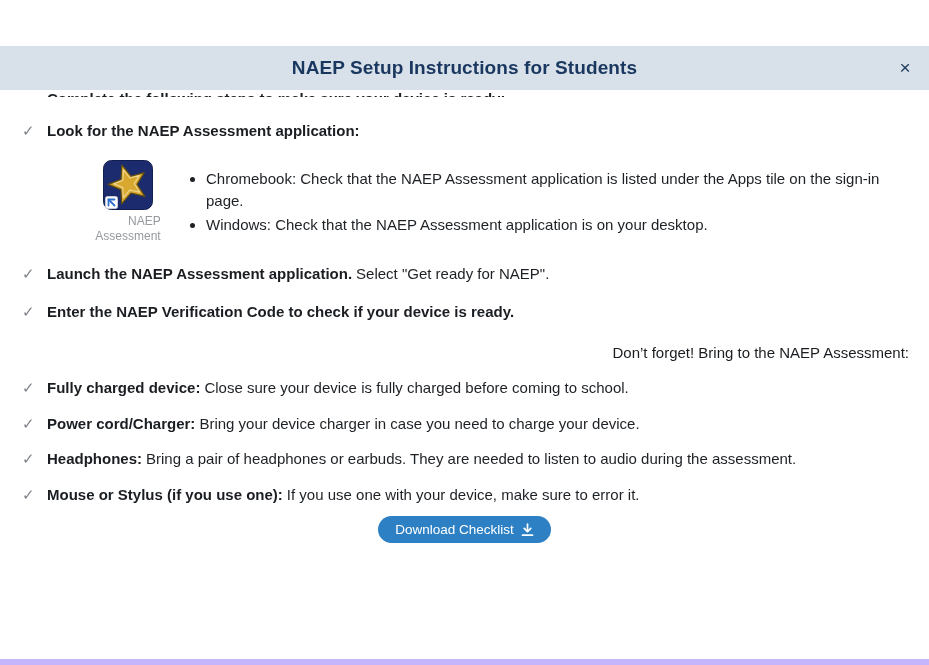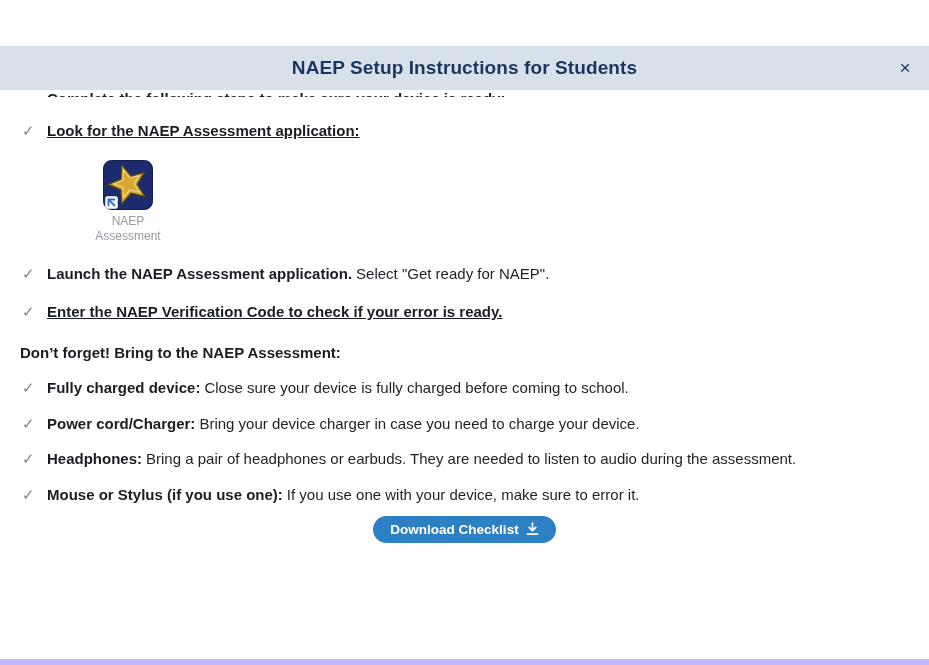--- a/index.html
+++ b/index.html
@@ -43,57 +43,57 @@
 
   .check-row {
     display:flex; align-items:flex-start;
   }
   .check-mark {
     flex:0 0 27px; color:#7d8288; font-size:15px; line-height:22px;
     font-weight:400; padding-left:2px;
   }
   .check-text { flex:1; }
   .b { font-weight:700; color:#1a1d21; margin-right:4px; }
-  .b.nogap { margin-right:0;text-decoration:underline; }
+  .b.nogap { margin-right:0; }
 
   .row-look   { margin-top:23px; }
   .row-launch { margin-top:19px; }
   .row-enter  { margin-top:16px; }
 
   
   .app-block { margin-top:17px; display:flex; align-items:flex-start; }
   .app-icon-col {
     flex:0 0 100px; margin-left:58px;
     display:flex; flex-direction:column; align-items:center;
   }
   .app-icon-img { width:50px; height:50px; display:block; }
   .app-icon-label {
-    margin-top:4px; text-align:center; font-size:12px; line-height:1.25;
+    margin-top:4px; text-align:right; font-size:12px; line-height:1.25;
     color:#95999e;
     text-shadow:-1px -1px 0 #fff, 1px -1px 0 #fff, -1px 1px 0 #fff, 1px 1px 0 #fff;
   }
   .platform-list {
     flex:1; list-style:disc; margin:8px 0 0 10px; padding-left:18px;
   }
   .platform-list li { margin-bottom:1px; }
 
   .code-list { list-style:disc; margin:16px 0 0 35px; padding-left:16px; }
 
   .problem-para { margin:17px 0 0 27px; max-width:845px; }
 
-  .section-heading { margin-top:18px; font-weight:700; color:#1a1d21; }
+  .section-heading { margin-top:18px; font-weight:400; color:#1a1d21;text-align:right; }
   .checklist-rows .check-row { margin-top:13px; }
   .checklist-rows .check-row + .check-row { margin-top:13px; }
 
   
   .download-wrap { display:flex; justify-content:center; margin-top:10px; }
   .download-btn {
-    display:inline-flex; align-items:flex-start; gap:7px;
+    display:inline-flex; align-items:flex-end; gap:7px;
     background:#2d80c4; color:#fff; border:none; cursor:pointer;
-    font-family:inherit; font-size:13.5px; font-weight:700;
+    font-family:inherit; font-size:13.5px; font-weight:400;
     padding:6px 17px; border-radius:14px;
   }
   .download-btn svg { display:block; }
 
   
   .modal-footer {
     flex:0 0 52px; background:#c4b5fd;
     display:flex; align-items:center; justify-content:center;text-decoration:underline;
   }
   .close-pill {
@@ -135,32 +135,36 @@
           <g stroke="#2f6fd0" stroke-width="1.8" fill="none" stroke-linecap="round" stroke-linejoin="round">
             <path d="M5.5 45.5 L5.5 39.5 L11.5 39.5" fill="none"></path>
             <path d="M5.5 39.5 L11.5 45.5"></path>
           </g>
         </svg>
         <div class="app-icon-label">
           <div>NAEP</div>
           <div>Assessment</div>
         </div>
       </div>
+      <ul class="platform-list">
+        <li>Chromebook: Check that the NAEP Assessment application is listed under the Apps tile on the sign-in page.</li>
+        <li>Windows: Check that the NAEP Assessment application is on your desktop.</li>
+      </ul>
     </div>
 
     <div class="check-row row-launch">
       <span class="check-mark">✓</span>
       <span class="check-text">
         <span class="b">Launch the NAEP Assessment application.</span><span>Select "Get ready for NAEP".</span>
       </span>
     </div>
 
     <div class="check-row row-enter">
       <span class="check-mark">✓</span>
-      <span class="check-text b nogap">Enter the NAEP Verification Code to check if your error is ready.</span>
+      <span class="check-text b nogap">Enter the NAEP Verification Code to check if your device is ready.</span>
     </div>
 
 
 
     <div class="section-heading">Don’t forget! Bring to the NAEP Assessment:</div>
 
     <div class="checklist-rows">
       <div class="check-row">
         <span class="check-mark">✓</span>
         <span class="check-text">

